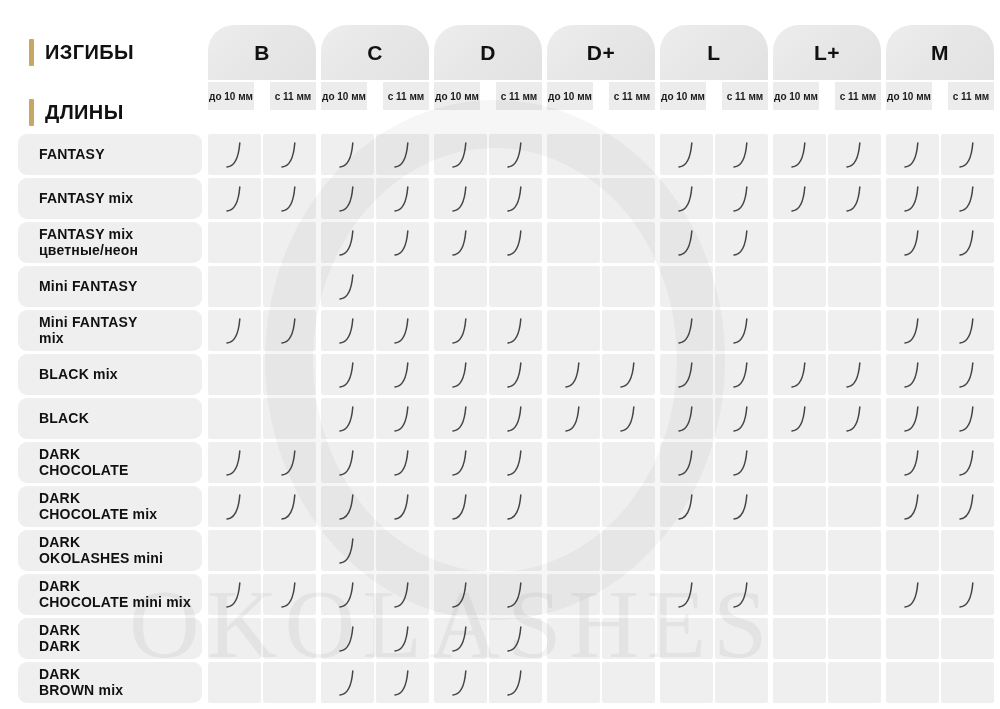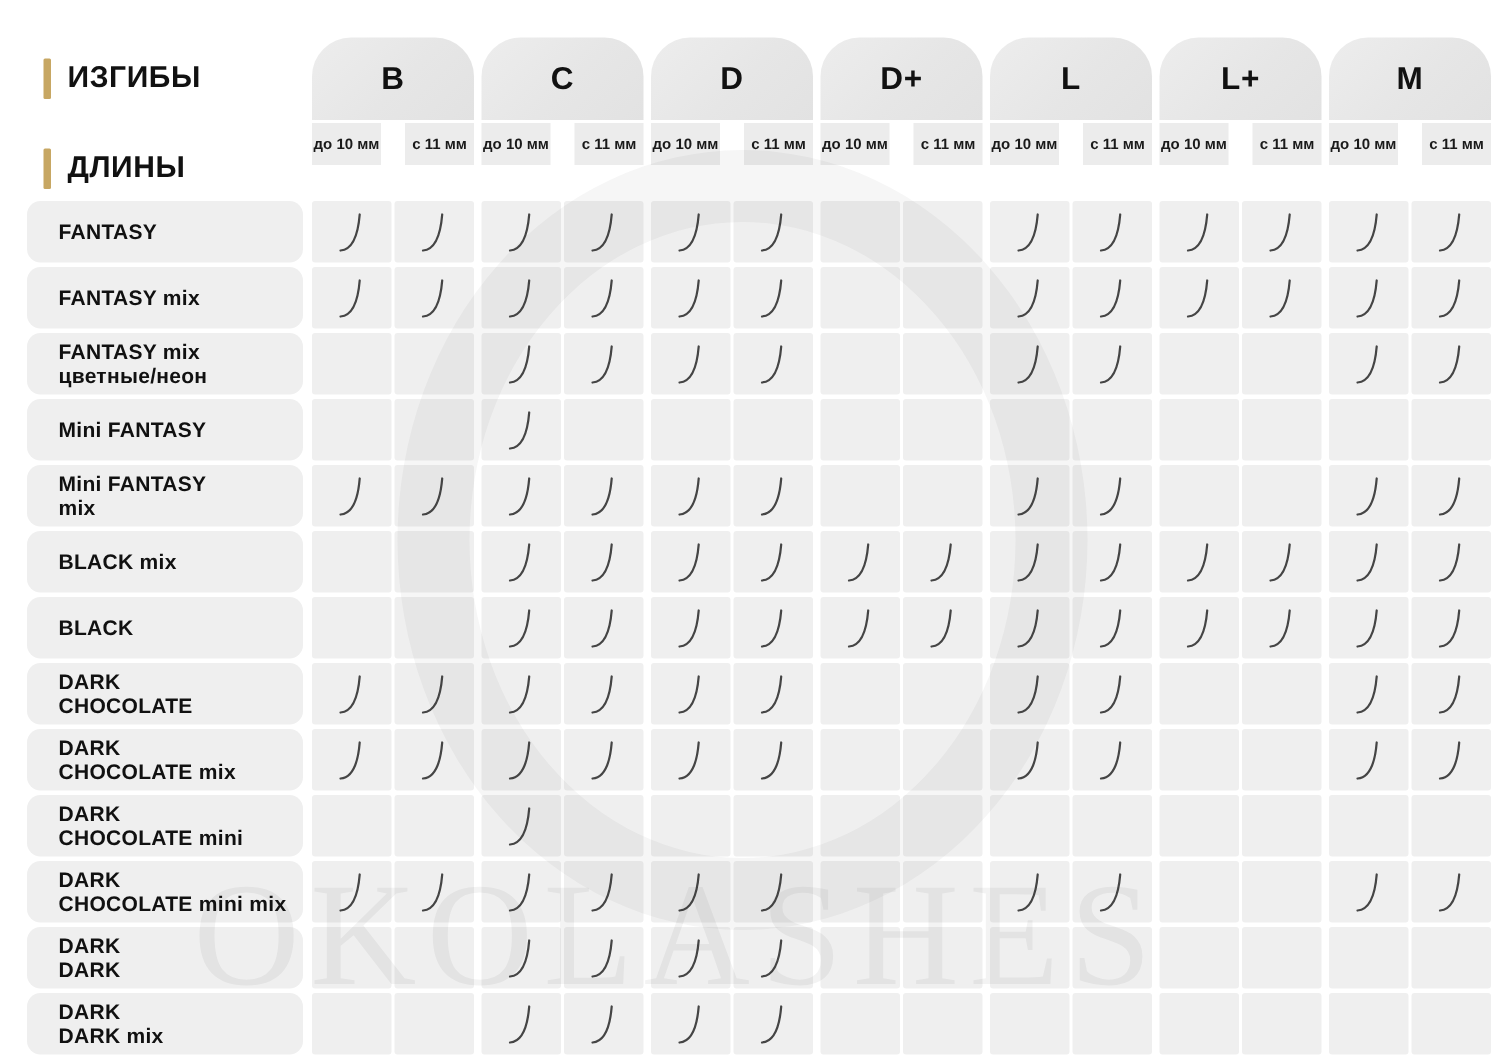--- a/index.html
+++ b/index.html
@@ -785,21 +785,21 @@
           <div class="mark-cell">
             <svg width="20" height="28" viewBox="0 0 20 28">
     <path d="M2 26 C 9 25.5, 13.5 18, 14.8 2" fill="none" stroke="#454545" stroke-width="1.5" stroke-linecap="round"></path>
   </svg>
           </div>
         </div>
       </div>
       <div class="body-row">
         <div class="label-cell">
           <span>DARK</span>
-          <span>CHOCOLATE mini</span>
+          <span>OKOLASHES mini</span>
         </div>
         <div class="cells-group">
           <div class="mark-cell"></div>
           <div class="mark-cell"></div>
         </div>
         <div class="cells-group">
           <div class="mark-cell">
             <svg width="20" height="28" viewBox="0 0 20 28">
     <path d="M2 26 C 9 25.5, 13.5 18, 14.8 2" fill="none" stroke="#454545" stroke-width="1.5" stroke-linecap="round"></path>
   </svg>
@@ -947,21 +947,21 @@
           <div class="mark-cell"></div>
         </div>
         <div class="cells-group">
           <div class="mark-cell"></div>
           <div class="mark-cell"></div>
         </div>
       </div>
       <div class="body-row">
         <div class="label-cell">
           <span>DARK</span>
-          <span>DARK mix</span>
+          <span>BROWN mix</span>
         </div>
         <div class="cells-group">
           <div class="mark-cell"></div>
           <div class="mark-cell"></div>
         </div>
         <div class="cells-group">
           <div class="mark-cell">
             <svg width="20" height="28" viewBox="0 0 20 28">
     <path d="M2 26 C 9 25.5, 13.5 18, 14.8 2" fill="none" stroke="#454545" stroke-width="1.5" stroke-linecap="round"></path>
   </svg>

